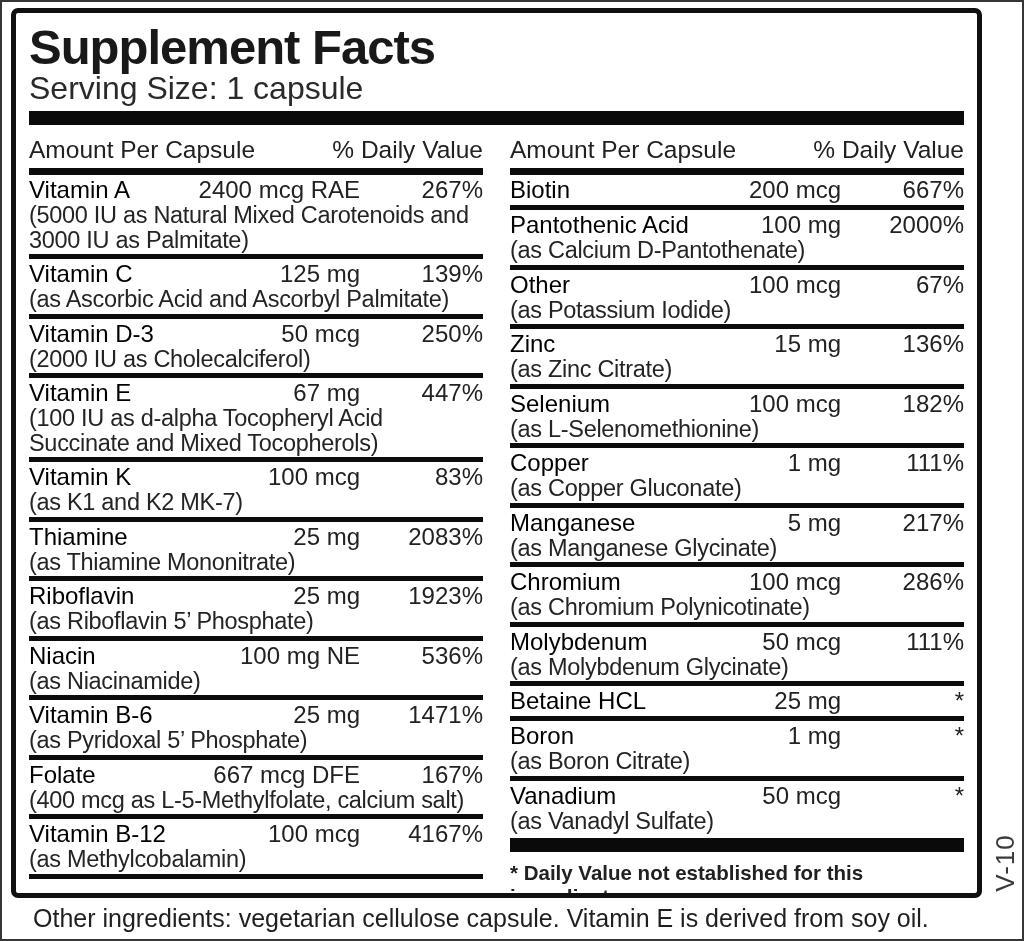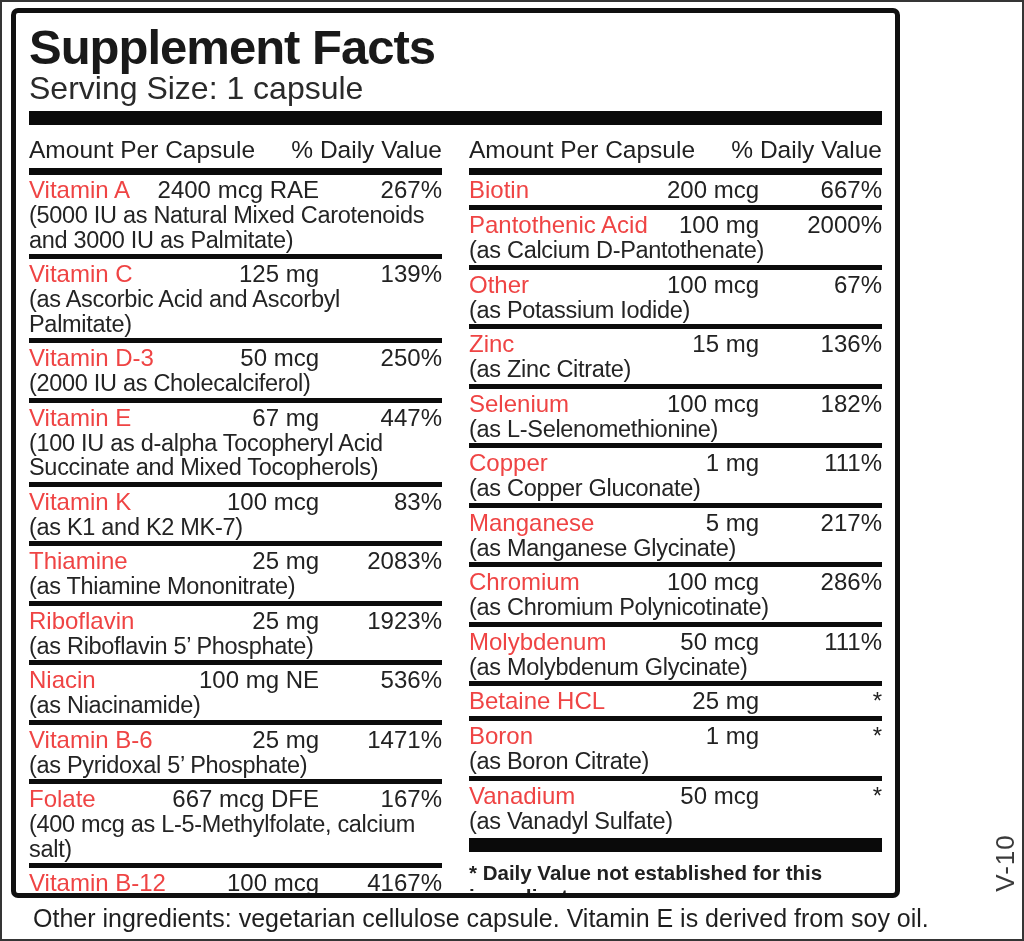--- a/index.html
+++ b/index.html
@@ -13,21 +13,21 @@
     box-sizing:border-box;
     width:1024px;height:941px;
     border:2px solid #353535;
     position:relative;
     background:#fff;
   }
   .label-box{
     box-sizing:border-box;
     position:absolute;
     left:9px;top:6px;
-    width:889px;height:890px;
+    width:971px;height:890px;
     border:5px solid #101010;
     border-radius:7px;
     padding:6px 13px 0 13px;
     overflow:hidden;
     background:#fff;
   }
   .title{
     font-size:49px;
     font-weight:700;
     letter-spacing:-1px;
@@ -68,21 +68,21 @@
   .col--right .row:last-child{border-bottom:none;}
   .row-main{
     display:flex;
     align-items:baseline;
   }
   .ing-name{
     flex:1;
     font-size:24px;
     line-height:27px;
     white-space:nowrap;
-    color:#ef4444;
+    color:#000000;
   }
   .ing-amount{
     font-size:24px;
     line-height:27px;
     white-space:nowrap;
     text-align:right;
     color:#222;
   }
   .ing-dv{
     width:123px;

